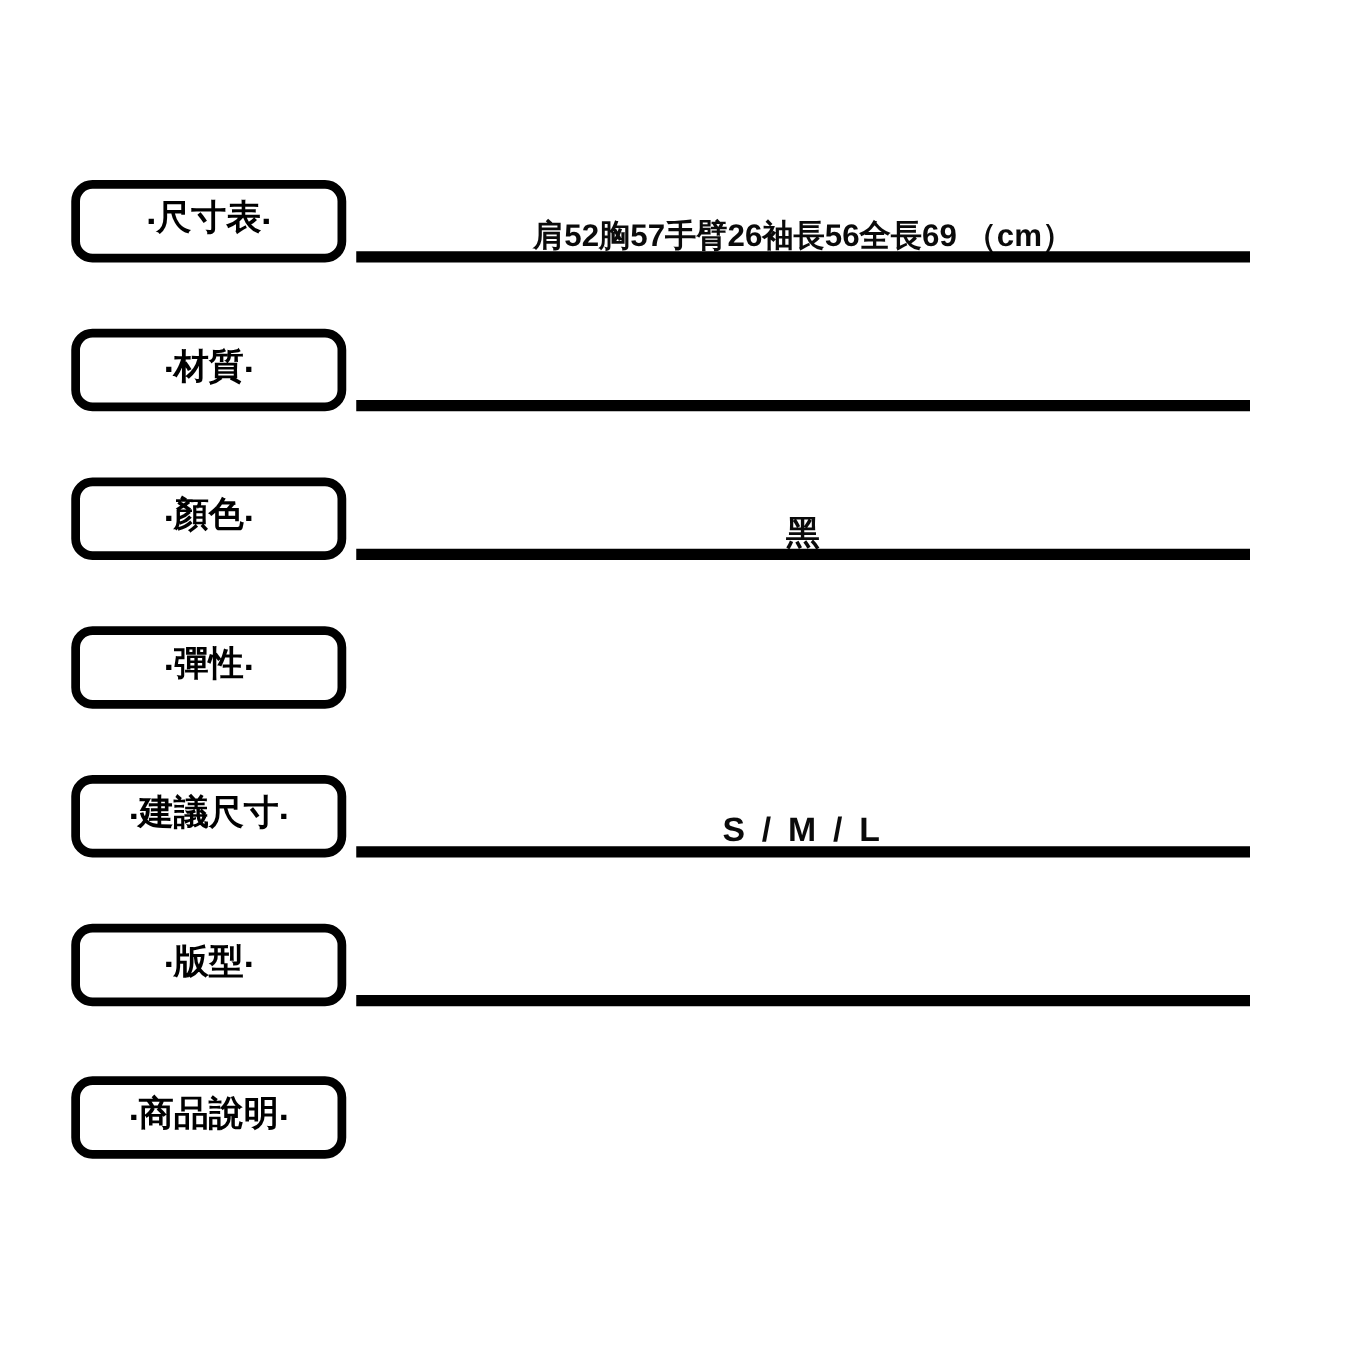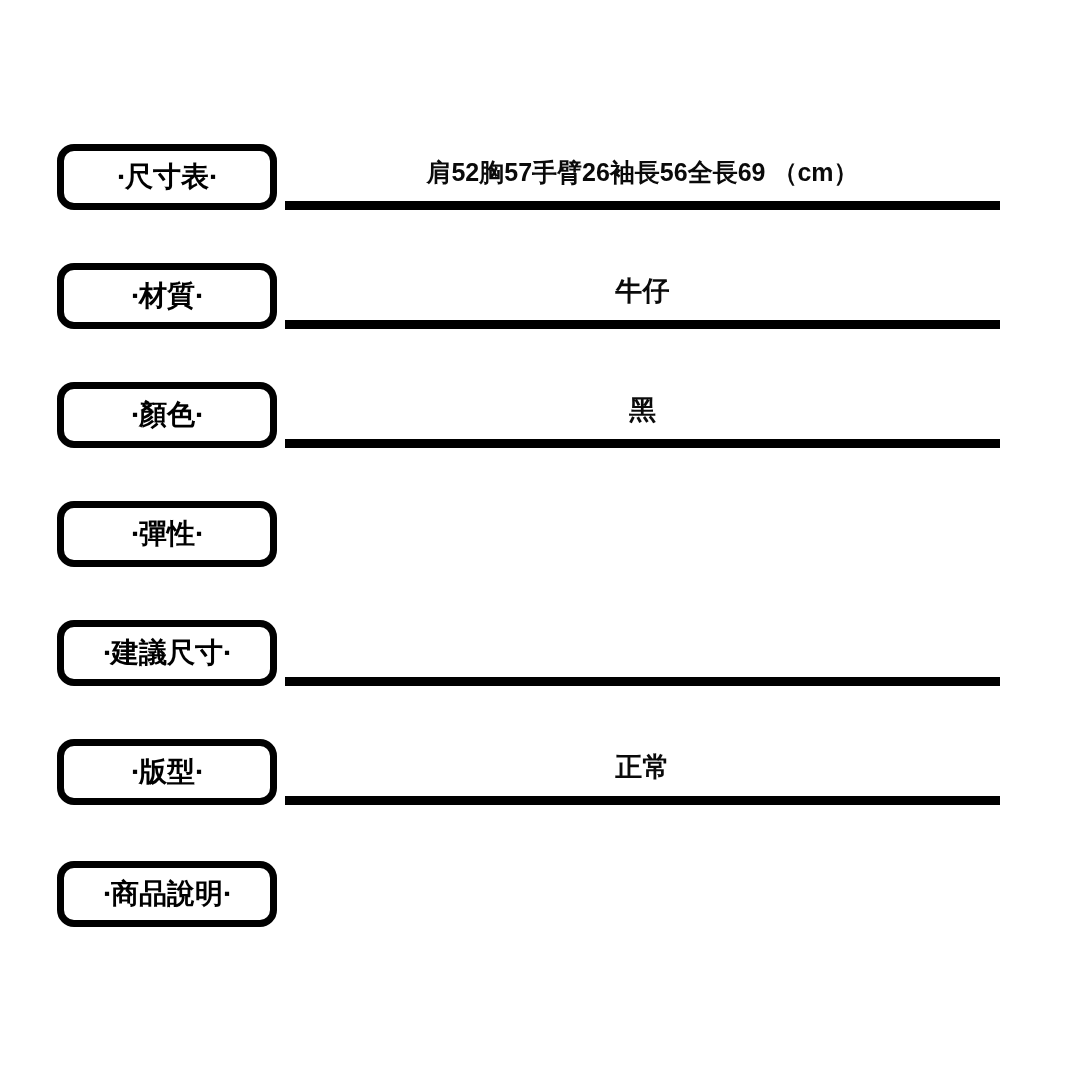--- a/index.html
+++ b/index.html
@@ -57,36 +57,37 @@
     justify-content: center;
   }
   .label-text .bullet {
     font-size: 17px;
     line-height: 1;
     position: relative;
     top: -1px;
   }
   .label-text .label-word {
     padding: 0 1px;
+    font-family: Liberation Mono, monospace;
   }
 
   
   .value-area {
     position: absolute;
     left: 285px;
     top: 0px;
     width: 715px;
     height: 66px;
   }
 
   .value-text {
     position: absolute;
     left: 0;
     right: 0;
-    top: 2px;
+    top: 18px;
     height: 52px;
     display: flex;
     align-items: center;
     justify-content: center;
     font-size: 27px;
     font-weight: 700;
     color: #0a0a0a;
     white-space: nowrap;
     letter-spacing: 0.2px;
   }
@@ -132,21 +133,20 @@
 
   <div class="spec-row row-material" style="top:263px;">
     <div class="label-box">
       <div class="label-text">
         <span class="bullet">▪</span>
         <span class="label-word">材質</span>
         <span class="bullet">▪</span>
       </div>
     </div>
     <div class="value-area">
-      <div class="value-text">牛仔</div>
       <div class="value-rule"></div>
     </div>
   </div>
 
   <div class="spec-row row-color" style="top:382px;">
     <div class="label-box">
       <div class="label-text">
         <span class="bullet">▪</span>
         <span class="label-word">顏色</span>
         <span class="bullet">▪</span>
@@ -170,34 +170,34 @@
 
   <div class="spec-row row-sizes" style="top:620px;">
     <div class="label-box">
       <div class="label-text">
         <span class="bullet">▪</span>
         <span class="label-word">建議尺寸</span>
         <span class="bullet">▪</span>
       </div>
     </div>
     <div class="value-area">
+      <div class="value-text">S / M / L</div>
       <div class="value-rule"></div>
     </div>
   </div>
 
   <div class="spec-row row-fit" style="top:739px;">
     <div class="label-box">
       <div class="label-text">
         <span class="bullet">▪</span>
         <span class="label-word">版型</span>
         <span class="bullet">▪</span>
       </div>
     </div>
     <div class="value-area">
-      <div class="value-text">正常</div>
       <div class="value-rule"></div>
     </div>
   </div>
 
   <div class="spec-row row-description" style="top:861px;">
     <div class="label-box">
       <div class="label-text">
         <span class="bullet">▪</span>
         <span class="label-word">商品說明</span>
         <span class="bullet">▪</span>

